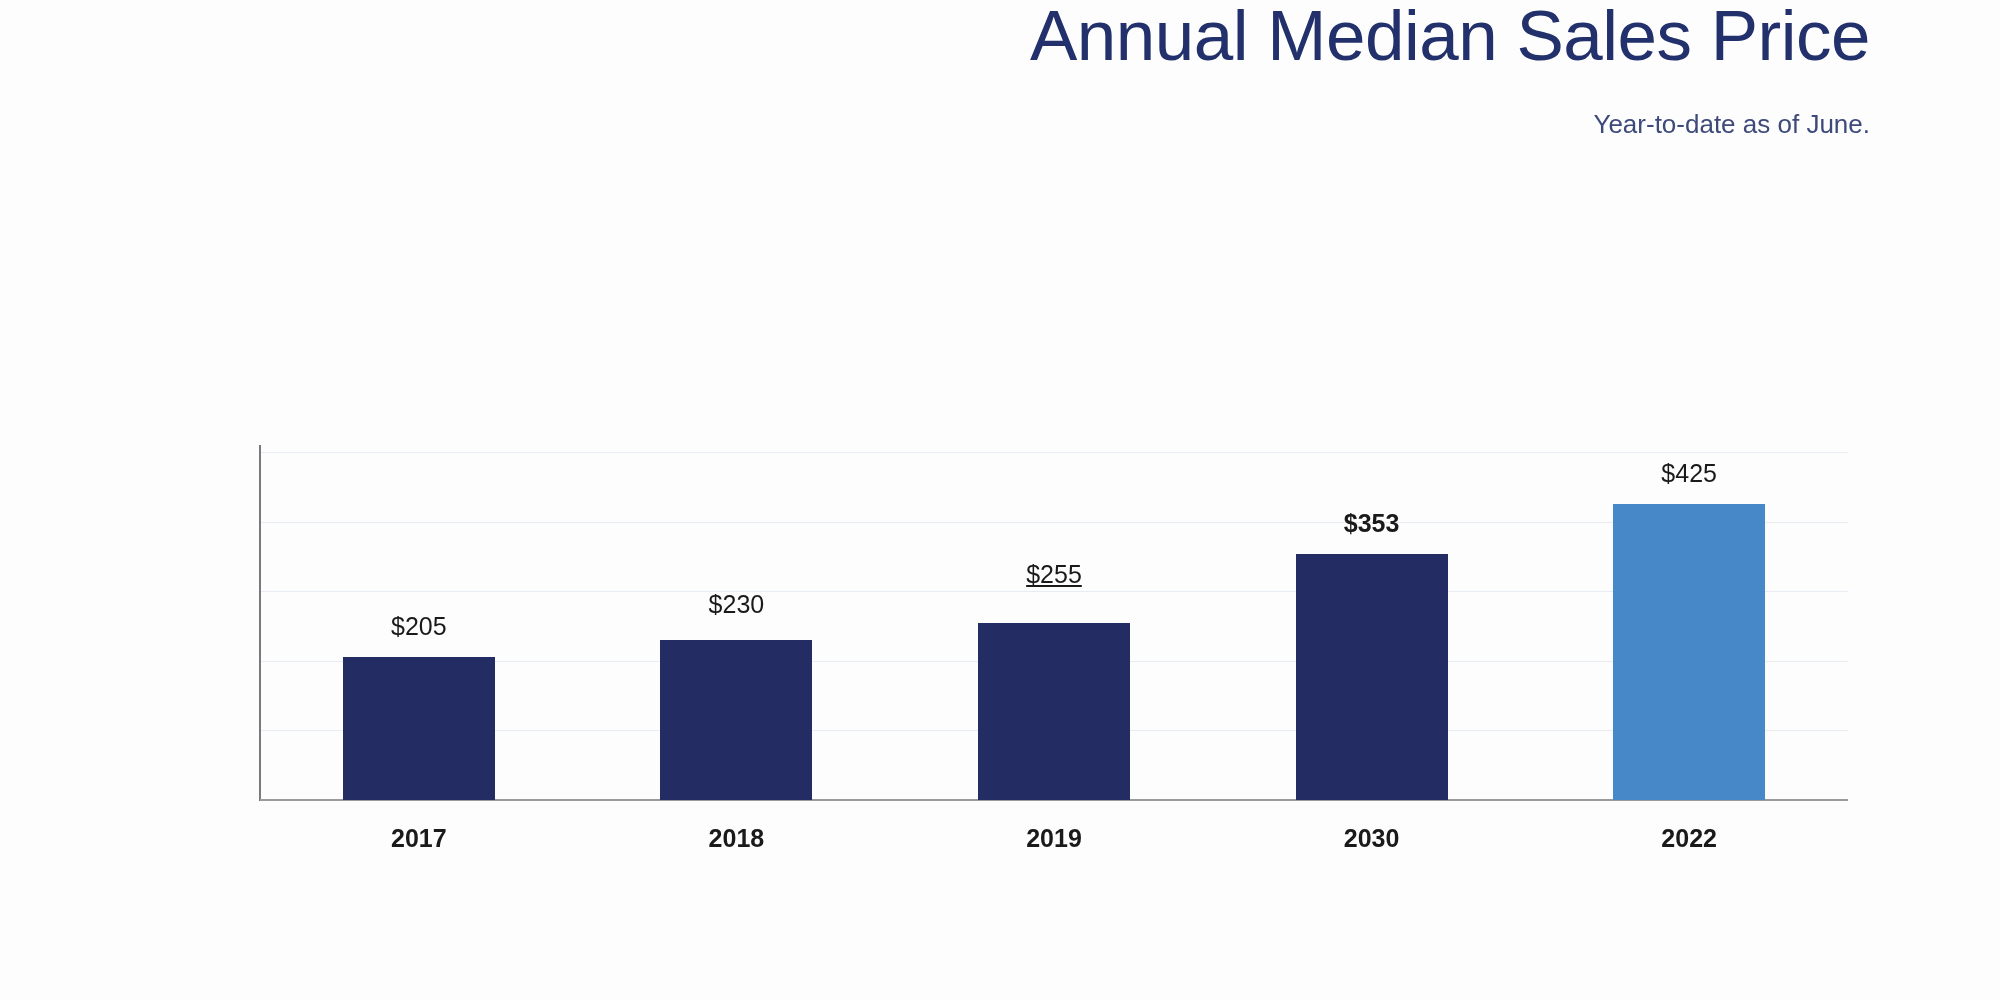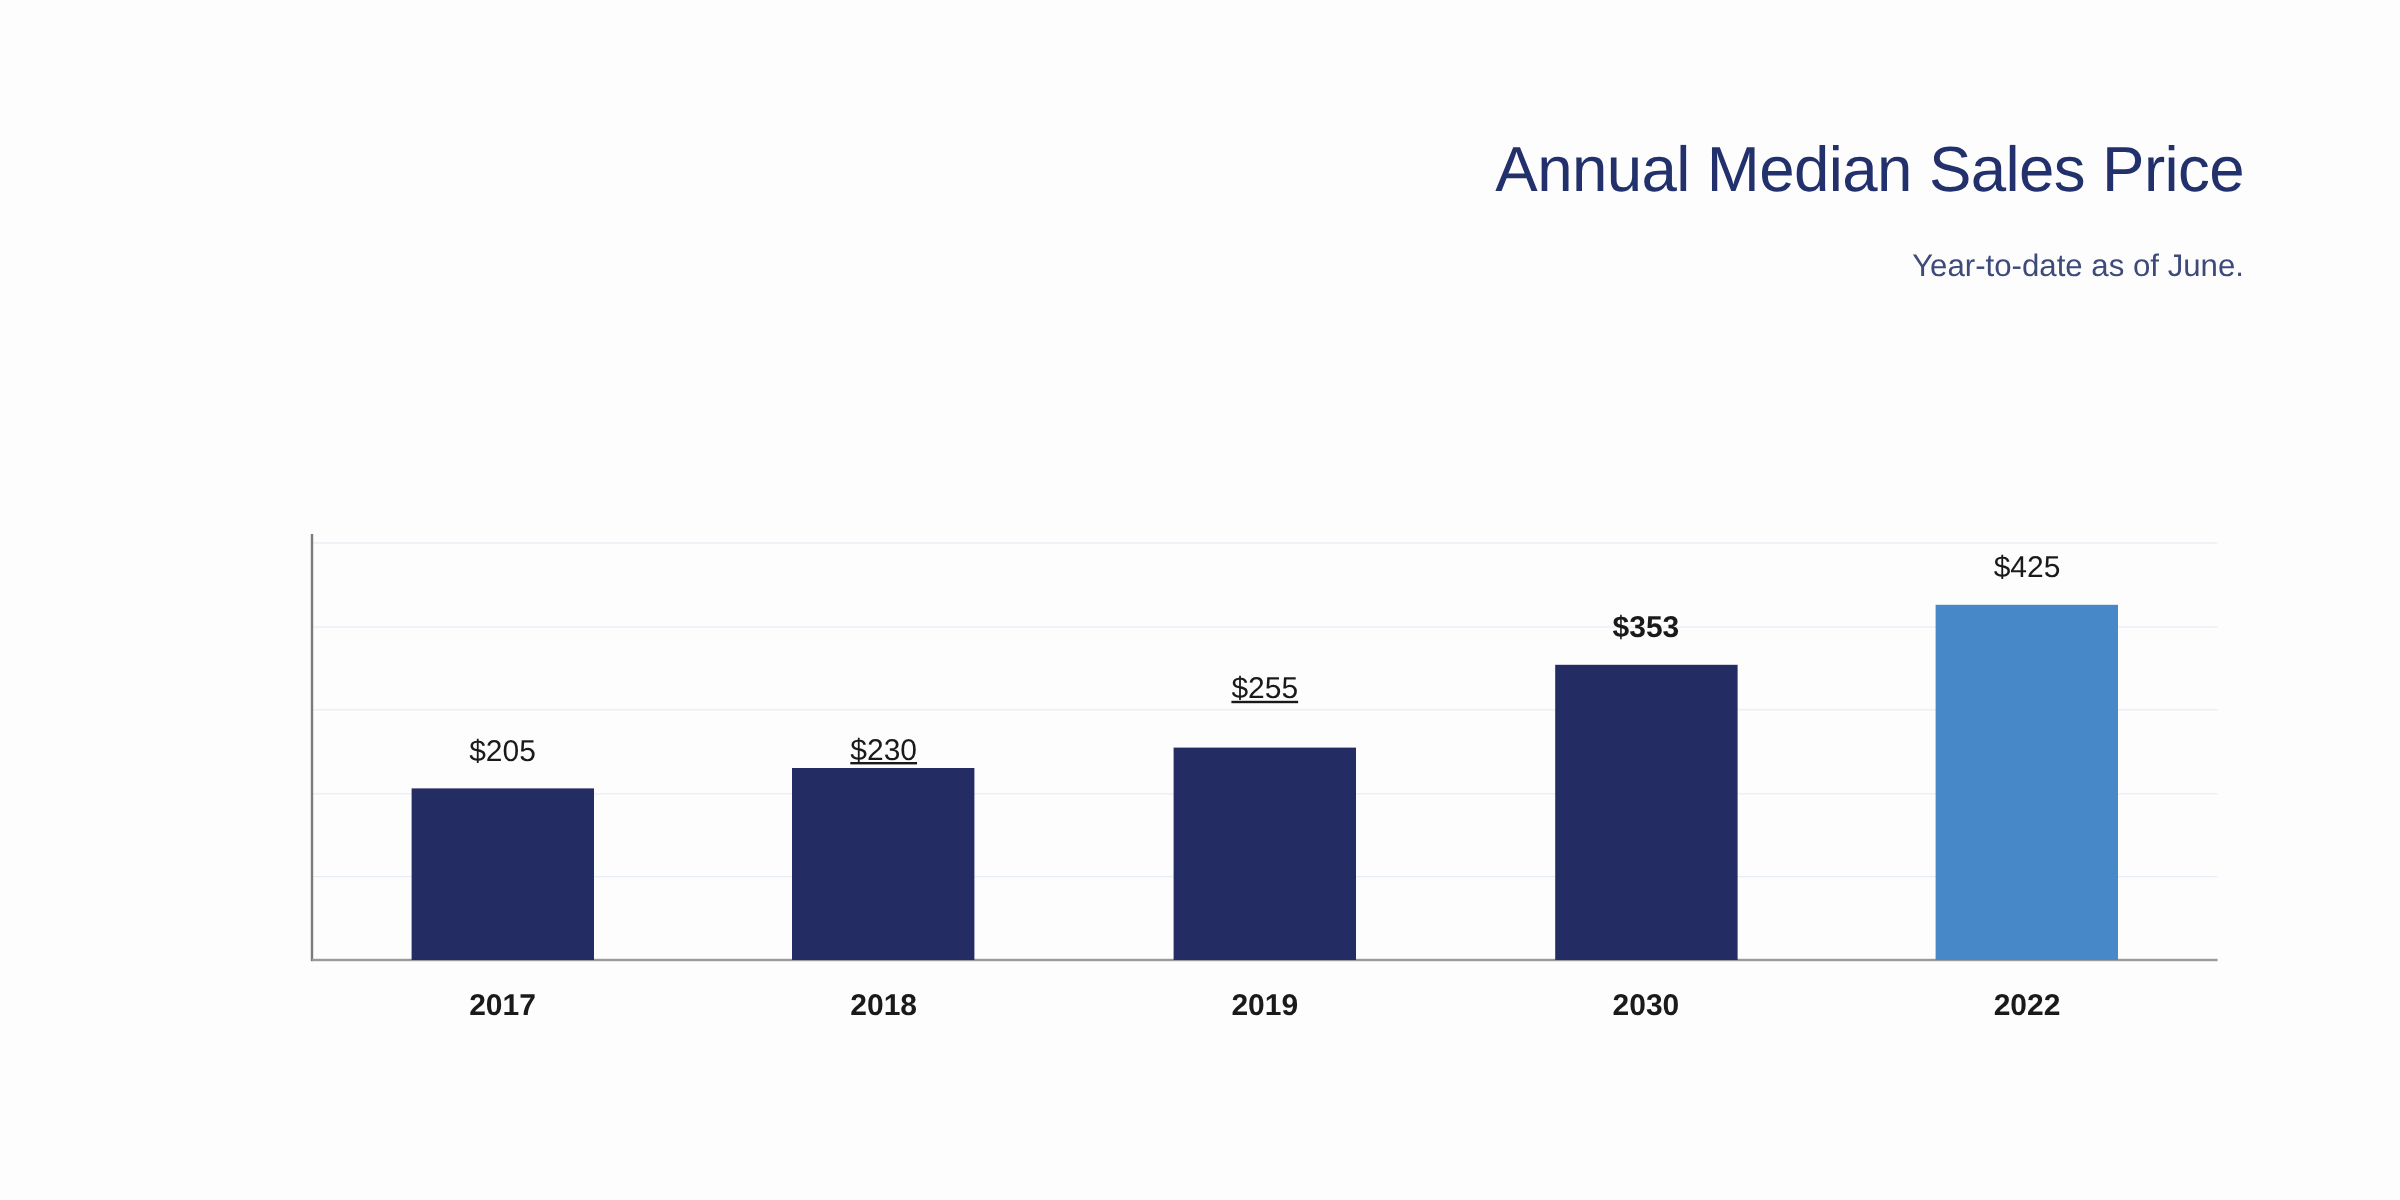--- a/index.html
+++ b/index.html
@@ -12,22 +12,21 @@
   }
 
   
   #header {
     position:absolute;
     left:0; top:0;
     width:1870px;
     text-align:right;
   }
   #chart-title {
-    margin-top:115px;
-    font-size:53px;
+    font-size:71px;
     font-weight:400;
     color:#22306b;
     letter-spacing:-0.5px;
     line-height:1;
   }
   #chart-subtitle {
     margin-top:40px;
     font-size:26px;
     font-weight:400;
     color:#3d4a7a;
@@ -125,21 +124,21 @@
   <div id="y-axis-line"></div>
   <div id="x-axis-line"></div>
   <div id="bands">
       <div class="band">
         <div class="bar" style="height: 142.68px; background: rgb(35, 44, 99);"></div>
         <div class="bar-value" style="bottom: 158.68px;">$205</div>
         <div class="x-tick-label">2017</div>
       </div>
       <div class="band">
         <div class="bar" style="height: 160.08px; background: rgb(35, 44, 99);"></div>
-        <div class="bar-value" style="bottom: 160px; text-decoration: underline;">$230</div>
+        <div class="bar-value" style="bottom: 181px;">$230</div>
         <div class="x-tick-label">2018</div>
       </div>
       <div class="band">
         <div class="bar" style="height: 177.48px; background: rgb(35, 44, 99);"></div>
         <div class="bar-value" style="bottom: 211px; text-decoration: underline;">$255</div>
         <div class="x-tick-label">2019</div>
       </div>
       <div class="band">
         <div class="bar" style="height: 245.688px; background: rgb(35, 44, 99);"></div>
         <div class="bar-value" style="bottom: 261.688px; font-weight: bold;">$353</div>

